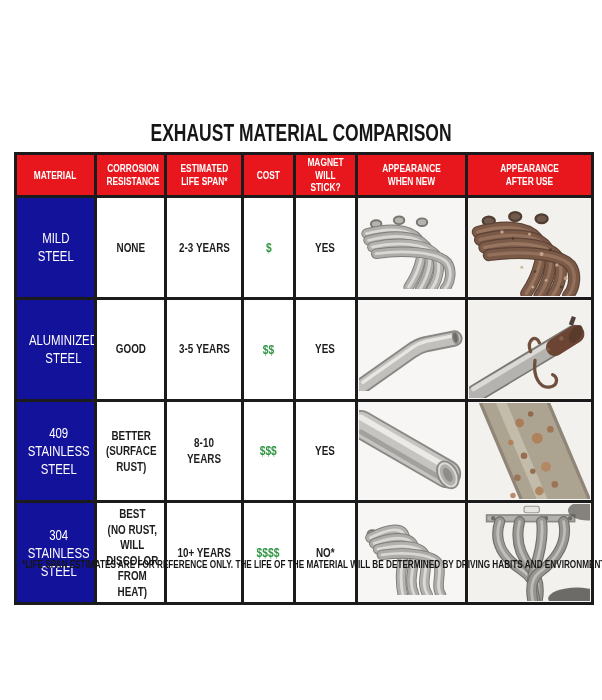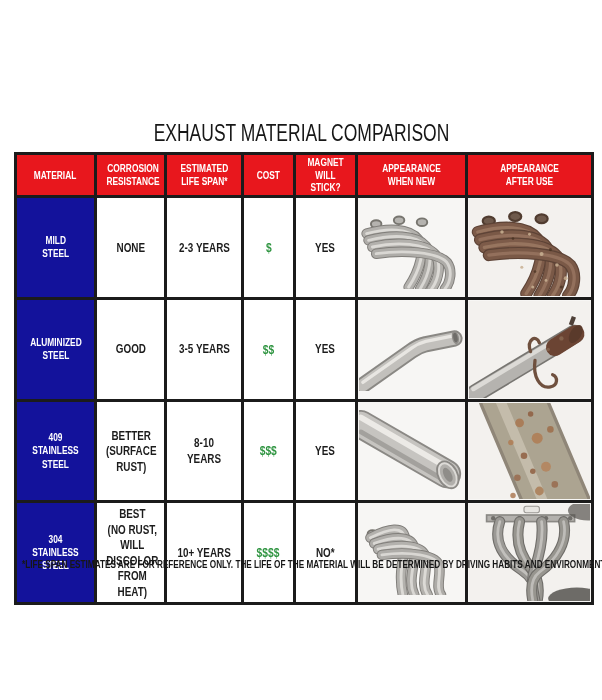--- a/index.html
+++ b/index.html
@@ -1,28 +1,28 @@
 <!DOCTYPE html>
 <html style="--header_red: #e8171d; --material_blue: #13129b; --cost_green: #2e9440; --border_black: #1b1b1b;"><head>
 <meta charset="utf-8">
 <style>
   html,body{margin:0;padding:0;background:#ffffff;}
   .page{position:relative;width:602px;height:700px;background:#fff;overflow:hidden;
         font-family:"Liberation Sans",sans-serif;}
   .cx{display:inline-block;transform:scaleX(.76);transform-origin:50% 50%;white-space:pre-line;}
   .title{position:absolute;top:120px;left:0;width:602px;text-align:center;
-         font-size:23px;font-weight:normal;color:#161616;letter-spacing:0px;}
+         font-size:23px;font-weight:bold;color:#161616;letter-spacing:0px;}
   table.cmp{position:absolute;top:152px;left:14px;width:577px;border-collapse:collapse;
             table-layout:fixed;}
   table.cmp td,table.cmp th{border:3px solid var(--border_black,#1b1b1b);
             text-align:center;vertical-align:middle;padding:1px;overflow:hidden;}
   th.hdr{background:var(--header_red,#e8171d);color:#ffffff;font-size:11px;
          font-weight:bold;line-height:1.15;}
-  td.mat{background:var(--material_blue,#13129b);color:#ffffff;font-size:11px;
-         font-weight:bold;line-height:1.2;}
+  td.mat{background:var(--material_blue,#13129b);color:#ffffff;font-size:15px;
+         font-weight:normal;line-height:1.2;}
   td.val{background:#ffffff;color:#1c1c1c;font-size:13px;font-weight:bold;line-height:1.2;}
   td.cost{background:#ffffff;color:var(--cost_green,#2e9440);font-size:13.5px;font-weight:bold;}
   td.photo{background:#f7f6f4;padding:0;}
   td.photo svg{display:block;width:100%;height:100%;}
   .foot{position:absolute;left:22px;width:566px;color:#161616;font-weight:bold;
         font-size:10.5px;line-height:16px;}
   .foot .cx{transform-origin:0 50%;transform:scaleX(.78);white-space:nowrap;}
 </style>
 </head>
 <body>

